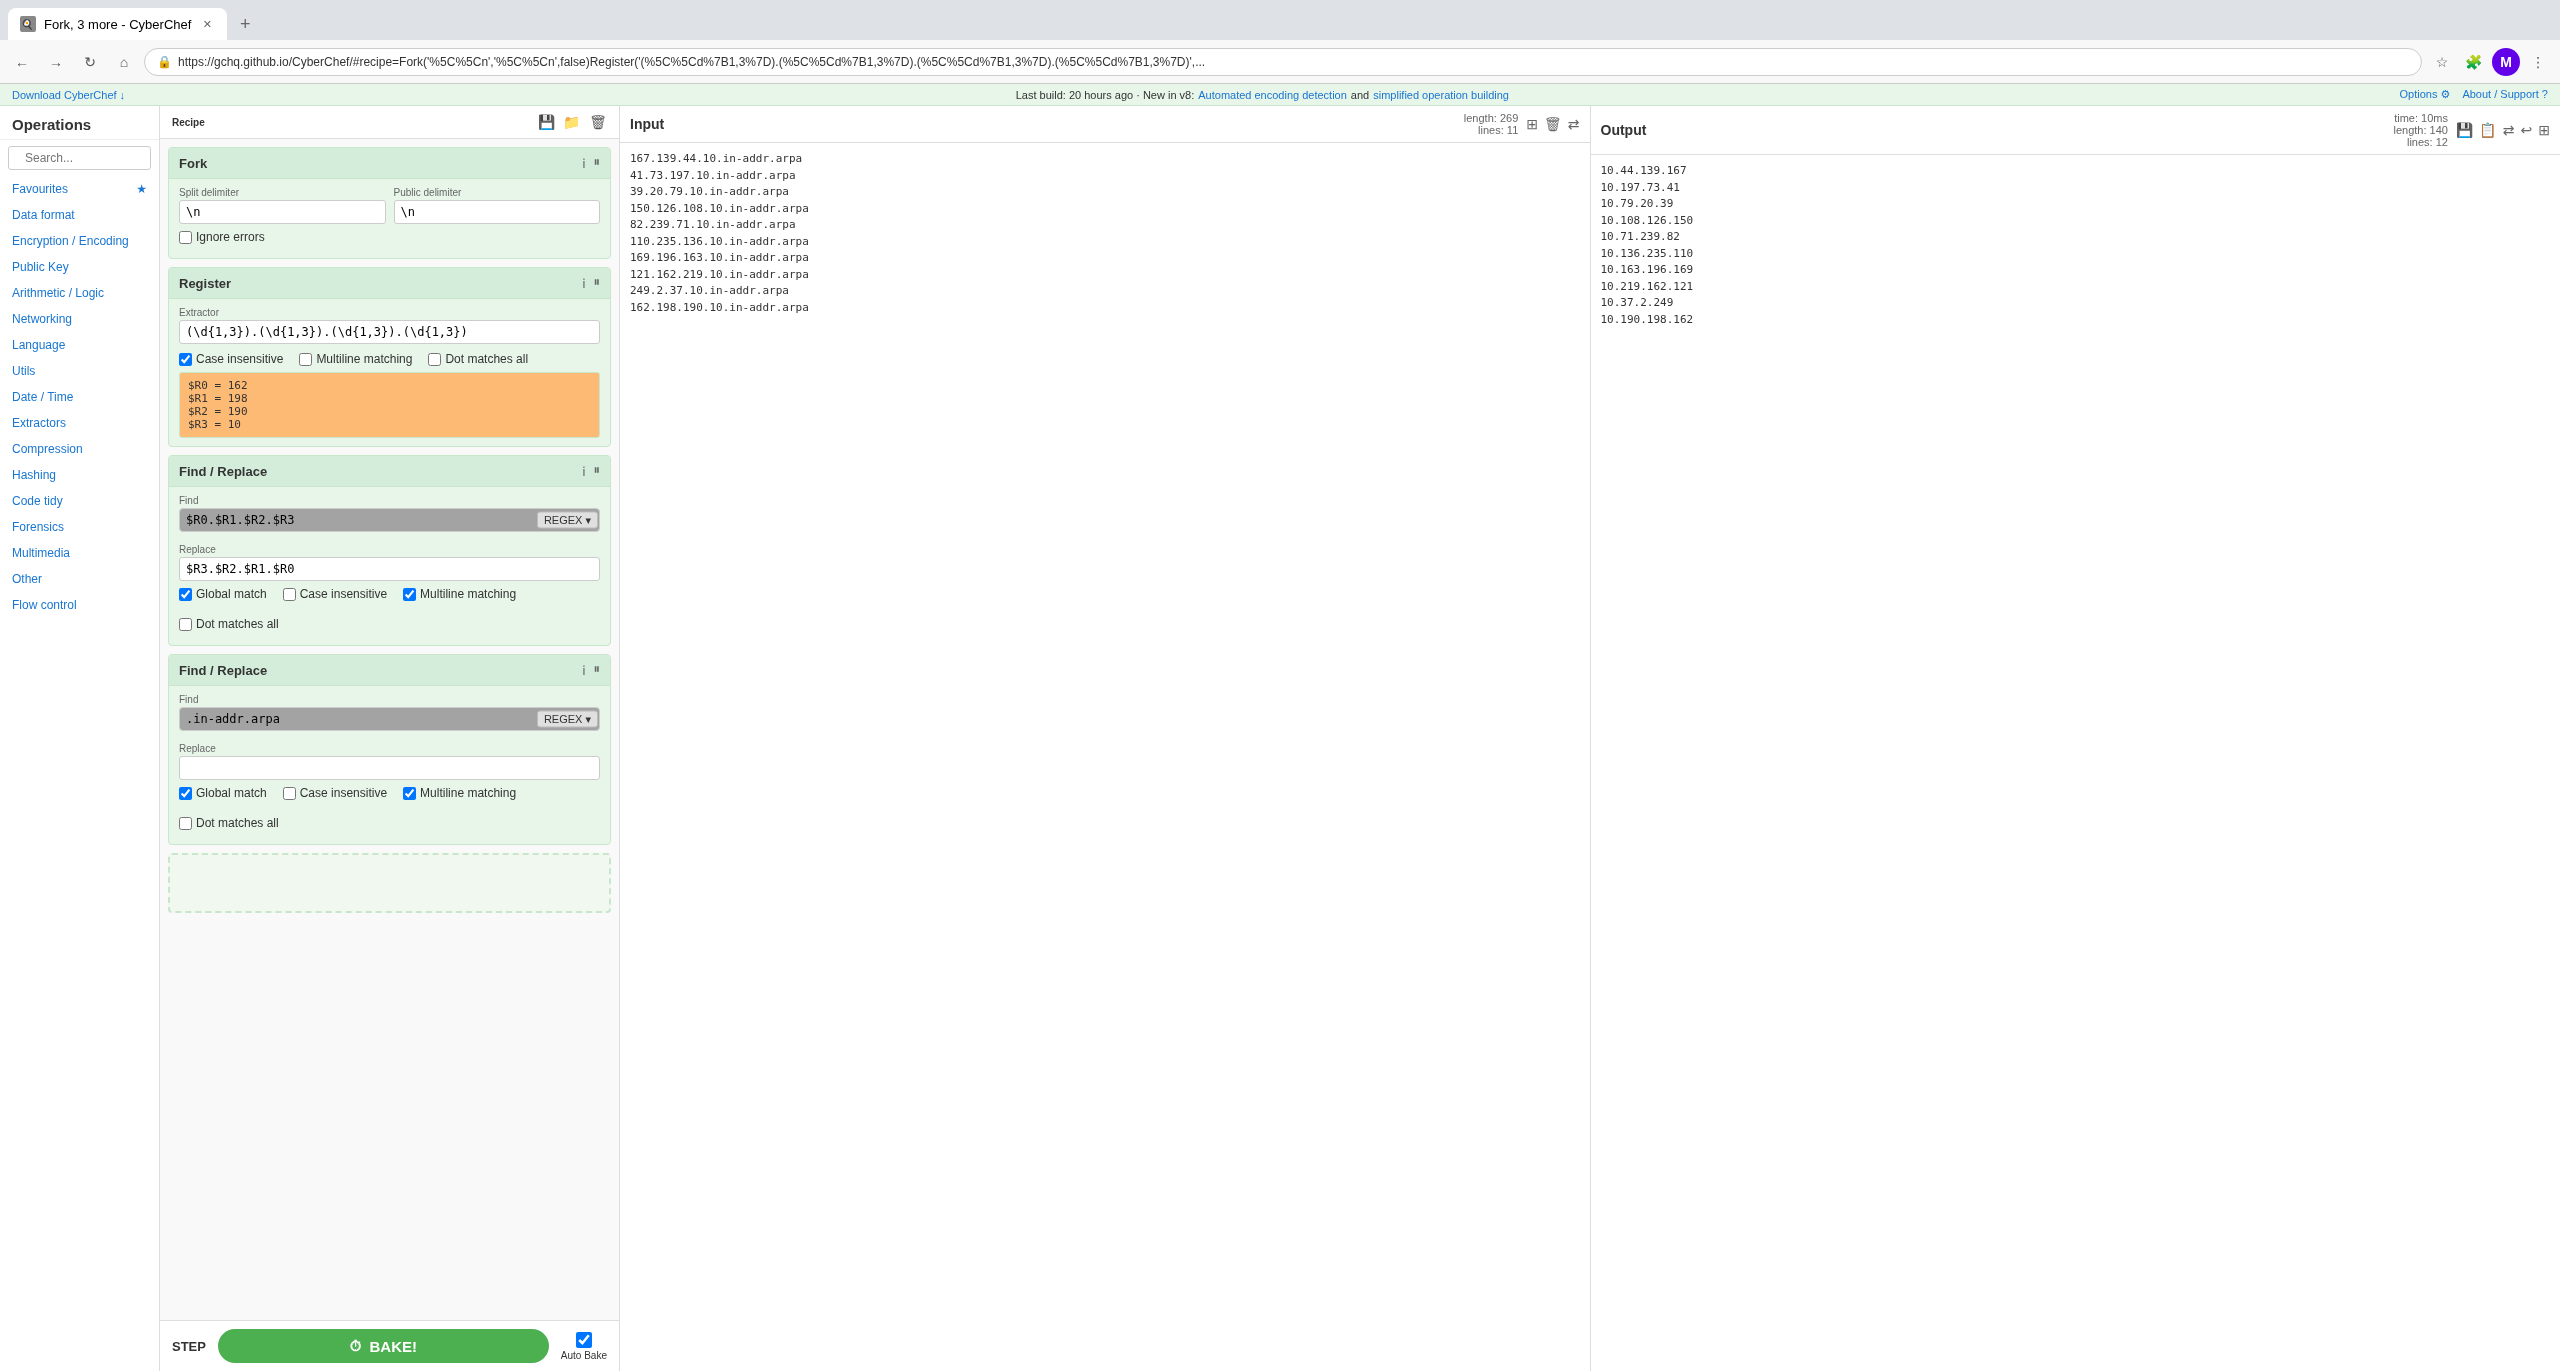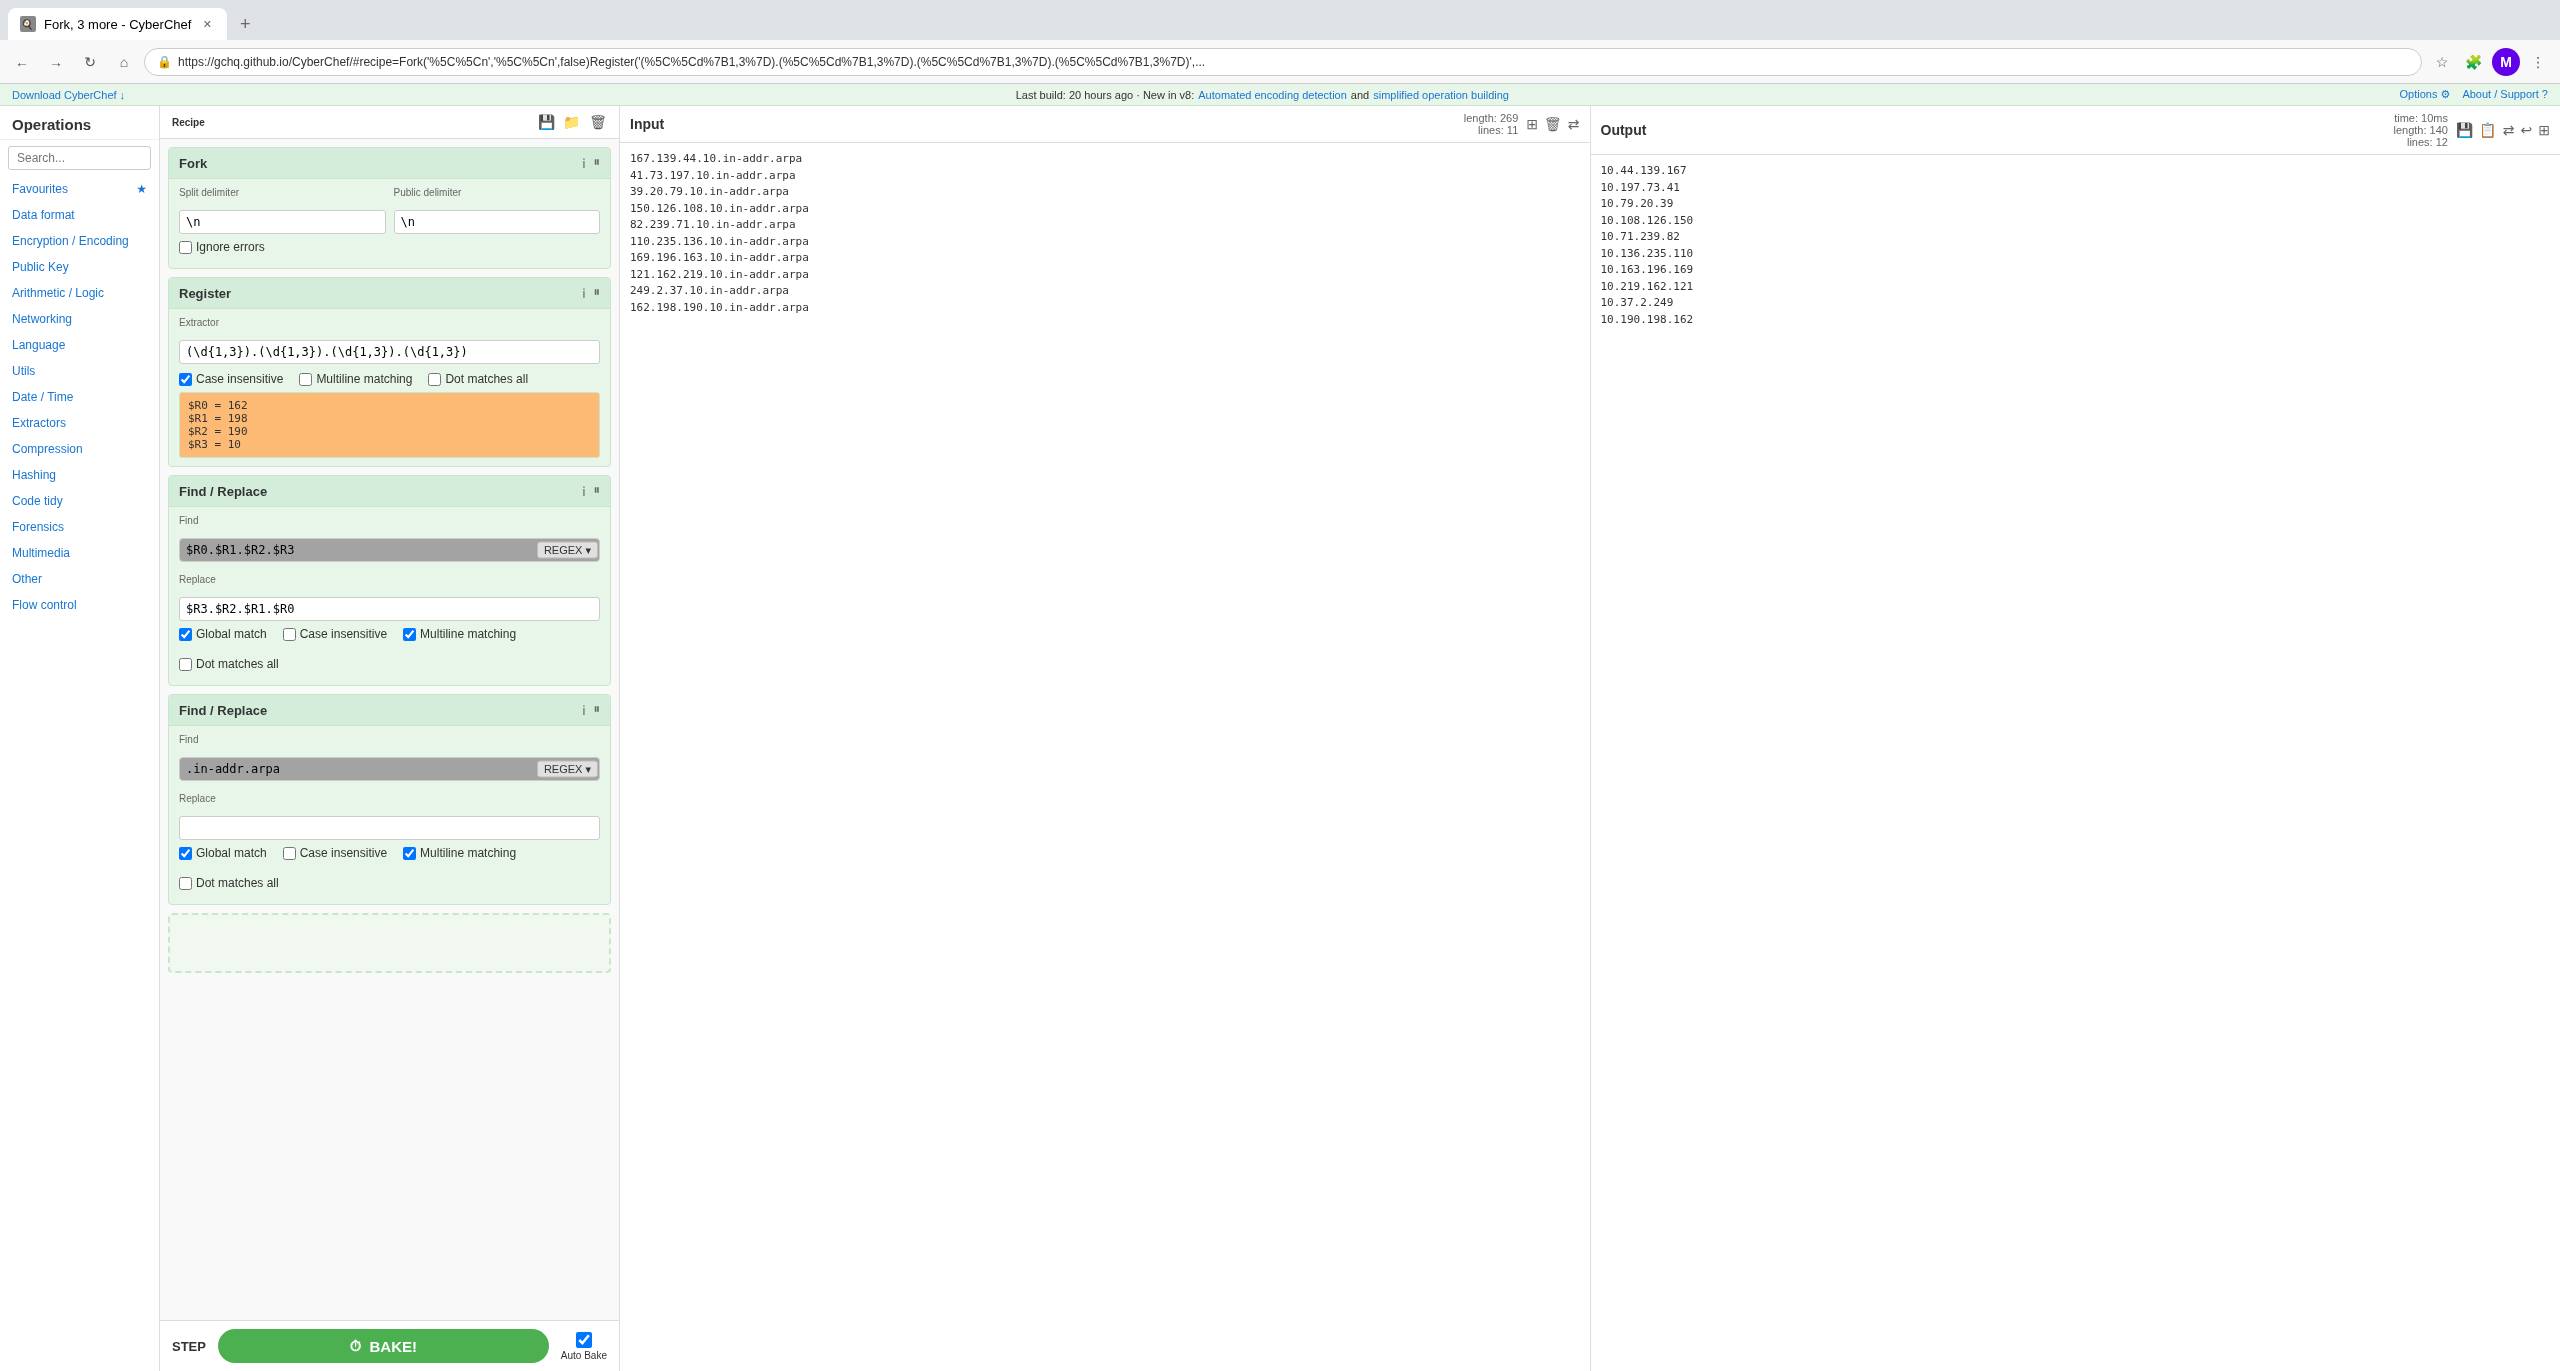--- a/index.html
+++ b/index.html
@@ -24,21 +24,21 @@
     .info-bar-left { display: flex; align-items: center; gap: 6px; }
     .info-bar-right { display: flex; gap: 12px; color: #1976d2; cursor: pointer; }
 
     
     .app-body { display: flex; flex: 1; overflow: hidden; height: calc(100vh - 84px - 26px); }
 
     
     .sidebar { width: 160px; background: white; border-right: 1px solid #ddd; display: flex; flex-direction: column; overflow-y: auto; flex-shrink: 0; }
     .sidebar-title { padding: 10px 12px 6px; font-size: 15px; font-weight: bold; color: #333; border-bottom: 1px solid #eee; }
     .search-box { padding: 6px 8px; }
-    .search-input { width: 100%; border: 1px solid #ccc; border-radius: 3px; padding: 4px 8px; font-size: 12px; }
+    .search-input { width: 100%; border: 1px solid #ccc; border-radius: 3px; padding: 4px 16px; font-size: 12px; }
     .sidebar-item { padding: 6px 12px; font-size: 12px; color: #1976d2; cursor: pointer; }
     .favourites-row { display: flex; align-items: center; justify-content: space-between; padding: 6px 12px; }
     .favourites-label { font-size: 12px; color: #1976d2; cursor: pointer; }
     .star-icon { color: #1976d2; }
 
     
     .recipe-panel { width: 460px; background: #f9f9f9; display: flex; flex-direction: column; border-right: 1px solid #ddd; flex-shrink: 0; overflow: hidden; }
     .recipe-header { display: flex; align-items: center; justify-content: space-between; padding: 8px 12px; background: white; border-bottom: 1px solid #ddd; }
     .recipe-title { font-size: 10px; font-weight: bold; color: #333; }
     .recipe-actions { display: flex; gap: 8px; }
@@ -47,21 +47,21 @@
     .recipe-content { flex: 1; overflow-y: auto; padding: 8px; display: flex; flex-direction: column; gap: 8px; }
 
     
     .op-block { background: #e8f5e9; border: 1px solid #c8e6c9; border-radius: 4px; padding: 0; }
     .op-block-header { display: flex; align-items: center; justify-content: space-between; padding: 6px 10px; background: #d4edda; border-bottom: 1px solid #c8e6c9; border-radius: 4px 4px 0 0; }
     .op-block-title { font-size: 13px; font-weight: bold; color: #333; }
     .op-block-controls { display: flex; gap: 8px; color: #666; font-size: 13px; }
     .op-block-body { padding: 8px 10px; }
 
     .form-row { display: flex; gap: 8px; margin-bottom: 6px; }
-    .form-group { display: flex; flex-direction: column; gap: 12px; flex: 1; }
+    .form-group { display: flex; flex-direction: column; gap: 2px; flex: 1; }
     .form-label { font-size: 10px; color: #666; }
     .form-input { border: 1px solid #ccc; border-radius: 3px; padding: 4px 6px; font-size: 12px; background: white; font-family: monospace; }
     .form-input.full { width: 100%; }
 
     .checkbox-row { display: flex; align-items: center; gap: 16px; margin: 6px 0; flex-wrap: wrap; }
     .checkbox-item { display: flex; align-items: center; gap: 4px; font-size: 12px; color: #333; cursor: pointer; }
     .checkbox-item input { width: 13px; height: 13px; }
 
     .register-output { background: #fdba74; border: 1px solid #c8e6c9; border-radius: 3px; padding: 6px 8px; font-family: monospace; font-size: 11px; color: #333; margin-top: 4px; }
 

